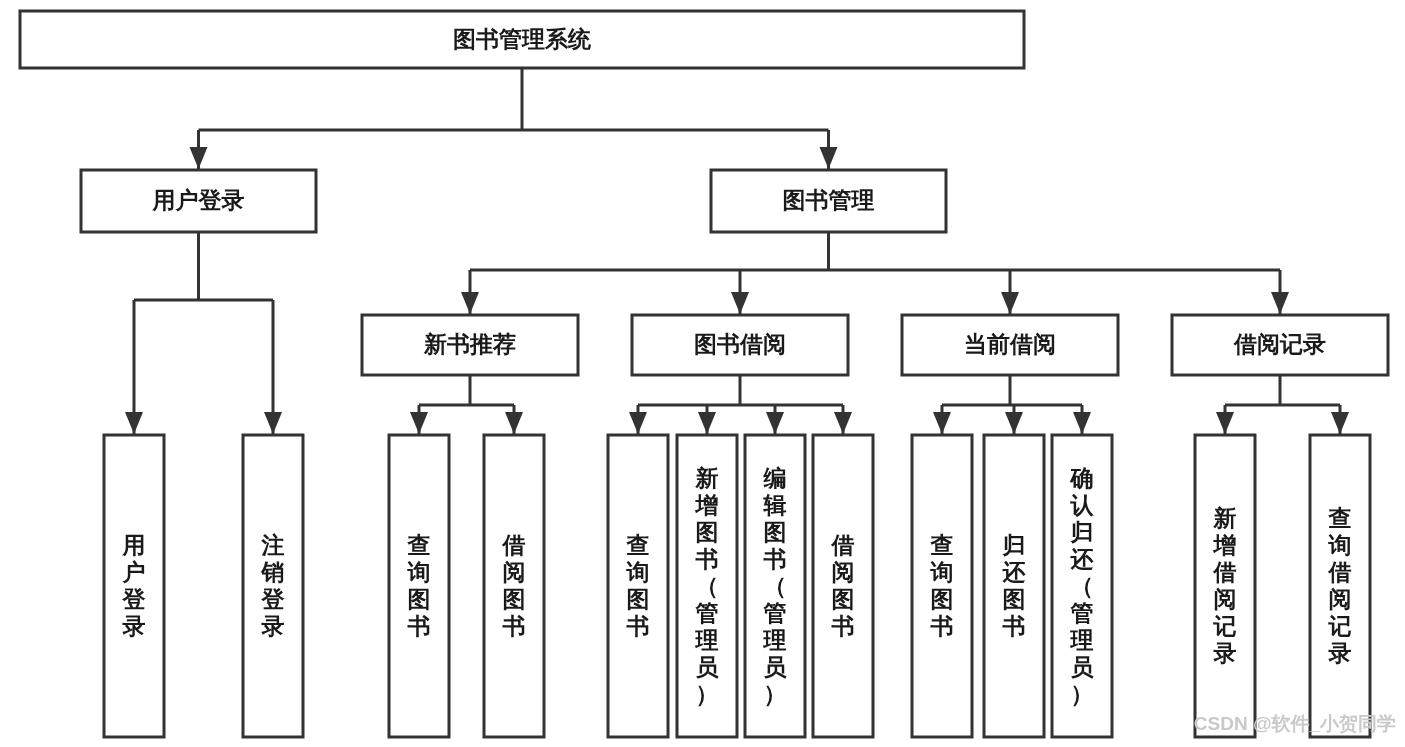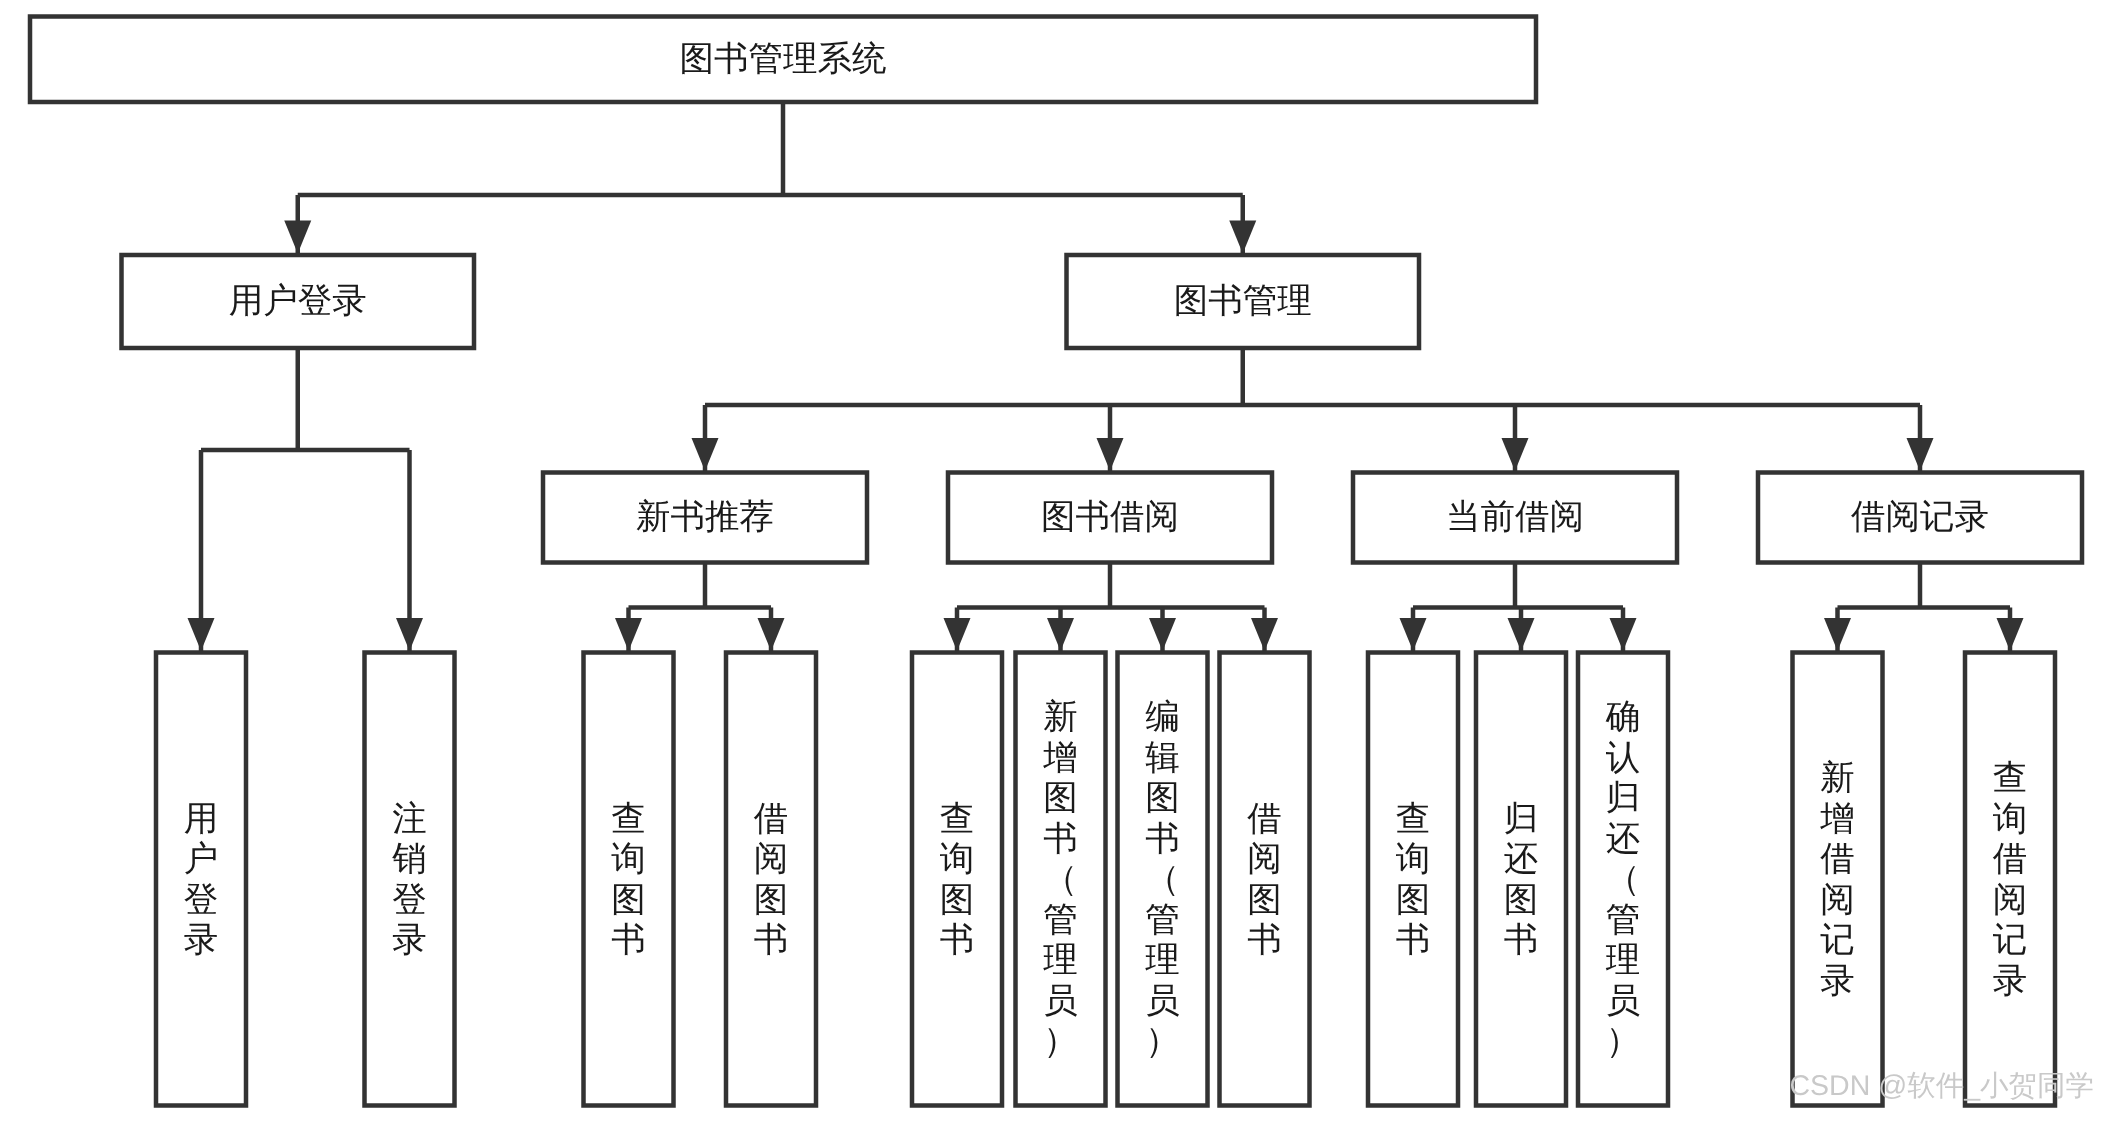--- a/index.html
+++ b/index.html
@@ -13,20 +13,21 @@
     font-family: "Liberation Sans", "DejaVu Sans", sans-serif;
     overflow: hidden;
     position: relative;
   }
   #diagram-root {
     position: absolute;
     left: 0;
     top: 0;
     width: 1177px;
     height: 747px;
+    font-weight: bold;
   }
   svg.diagram-canvas {
     display: block;
     width: 1405px;
     height: 747px;
   }
   .node-box {
     fill: #ffffff;
     stroke: #333333;
     stroke-width: 3;

